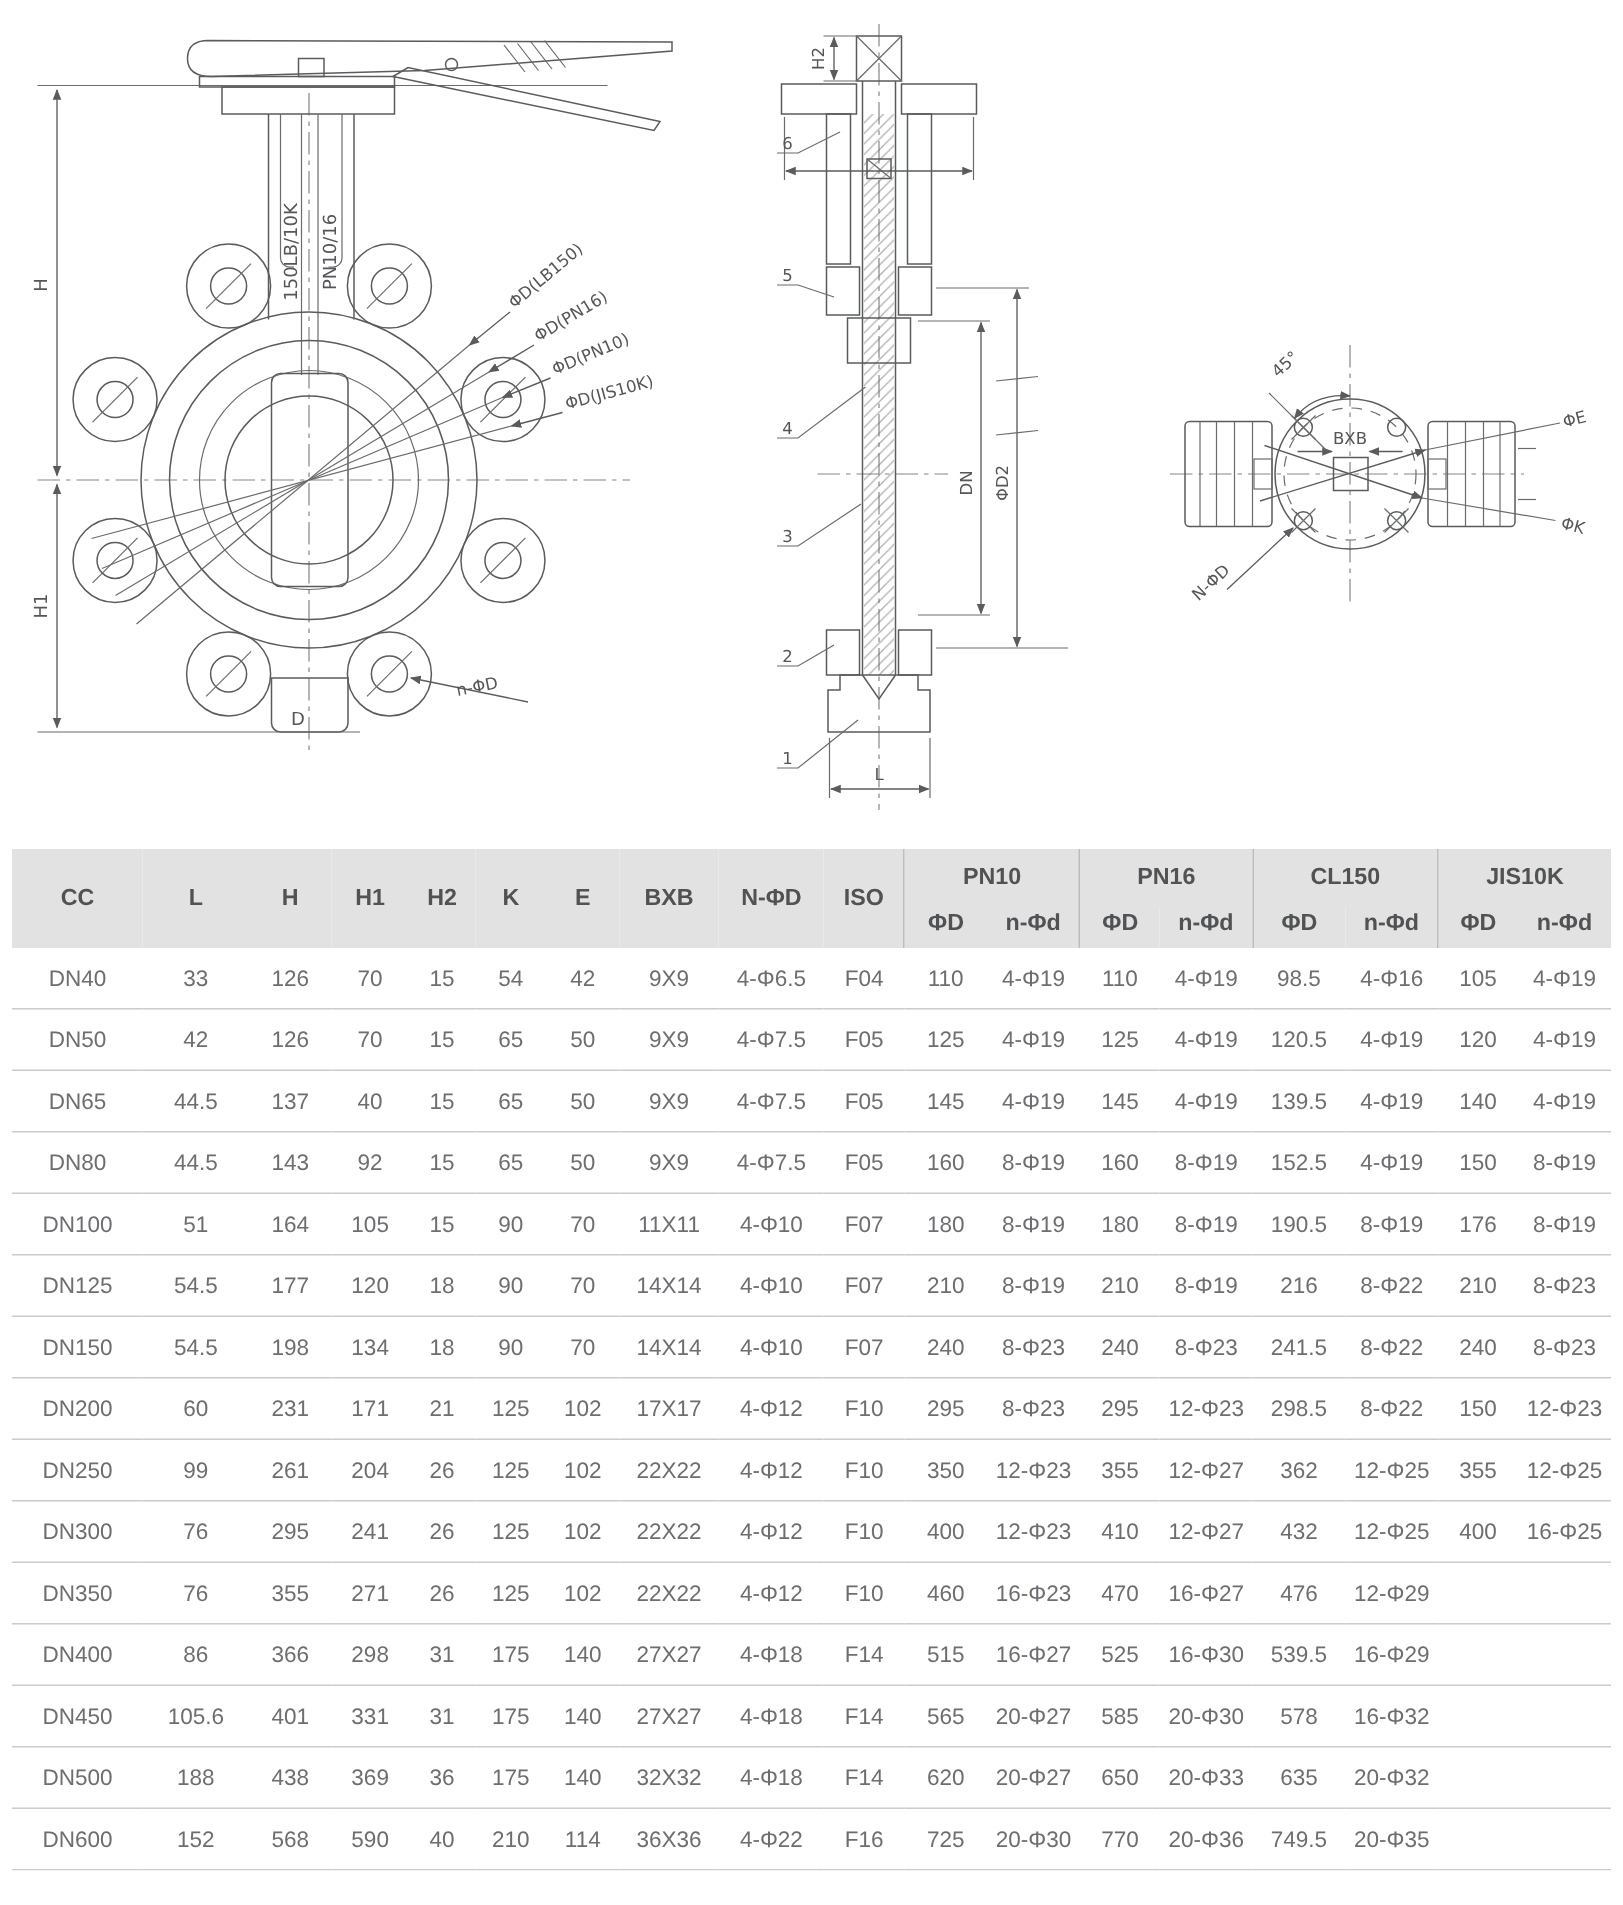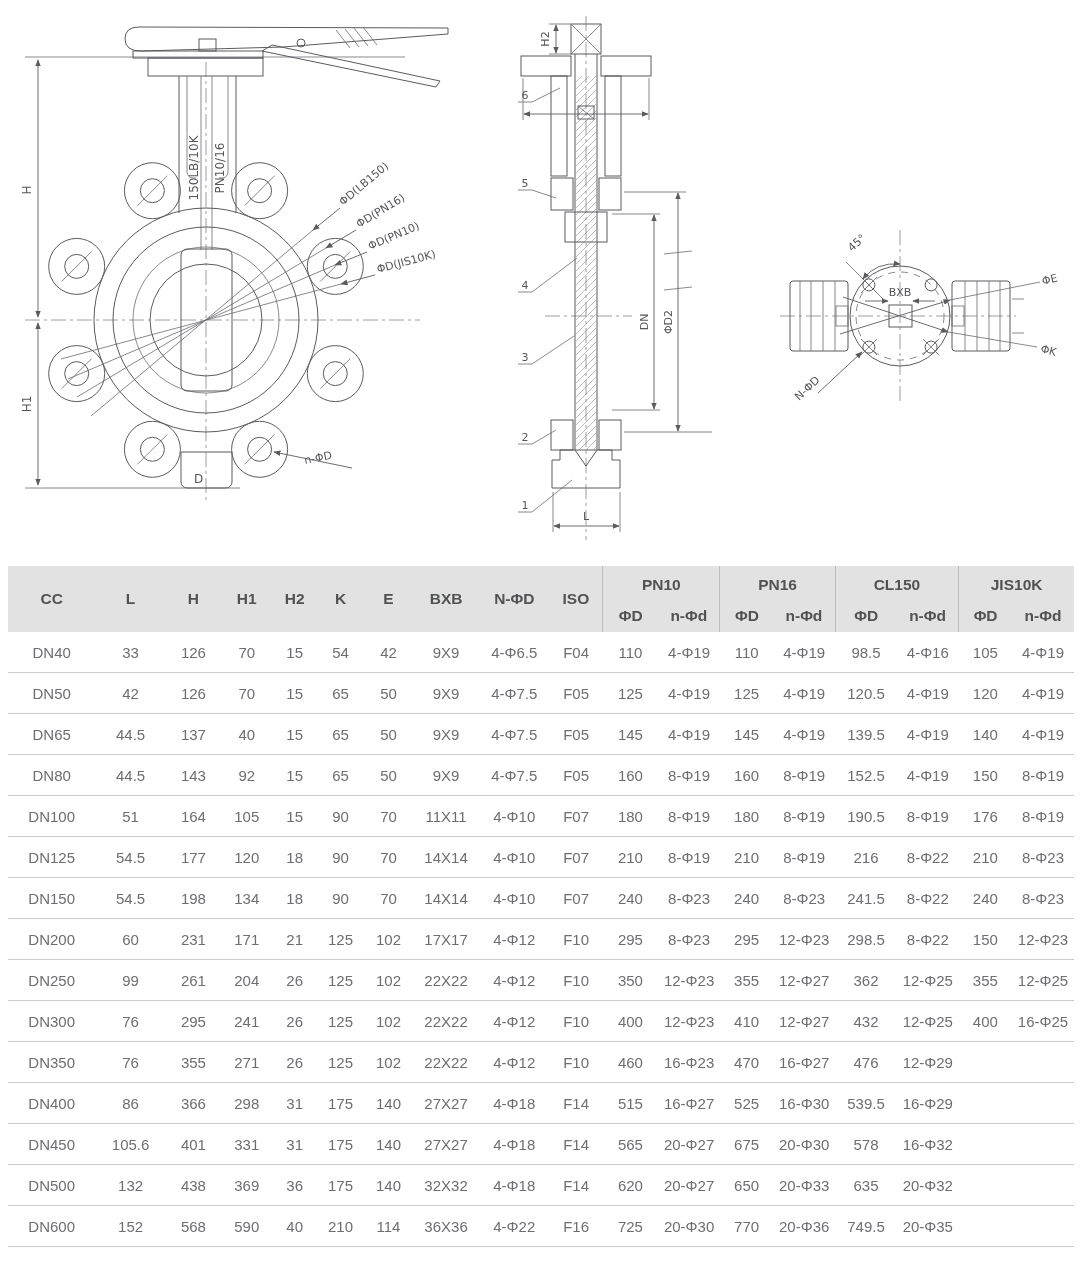--- a/index.html
+++ b/index.html
@@ -616,30 +616,30 @@
           <td>401</td>
           <td>331</td>
           <td>31</td>
           <td>175</td>
           <td>140</td>
           <td>27X27</td>
           <td>4-Φ18</td>
           <td>F14</td>
           <td>565</td>
           <td>20-Φ27</td>
-          <td>675</td>
+          <td>585</td>
           <td>20-Φ30</td>
           <td>578</td>
           <td>16-Φ32</td>
           <td></td>
           <td></td>
         </tr>
         <tr>
           <td>DN500</td>
-          <td>132</td>
+          <td>188</td>
           <td>438</td>
           <td>369</td>
           <td>36</td>
           <td>175</td>
           <td>140</td>
           <td>32X32</td>
           <td>4-Φ18</td>
           <td>F14</td>
           <td>620</td>
           <td>20-Φ27</td>

